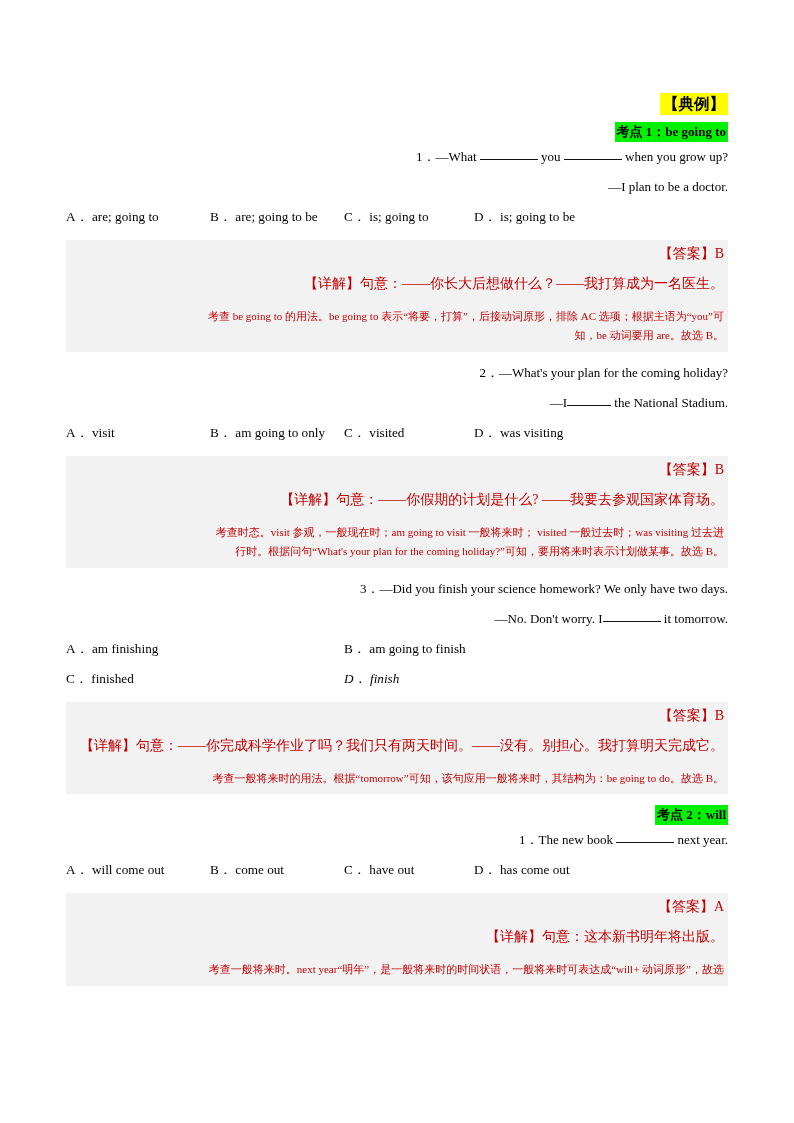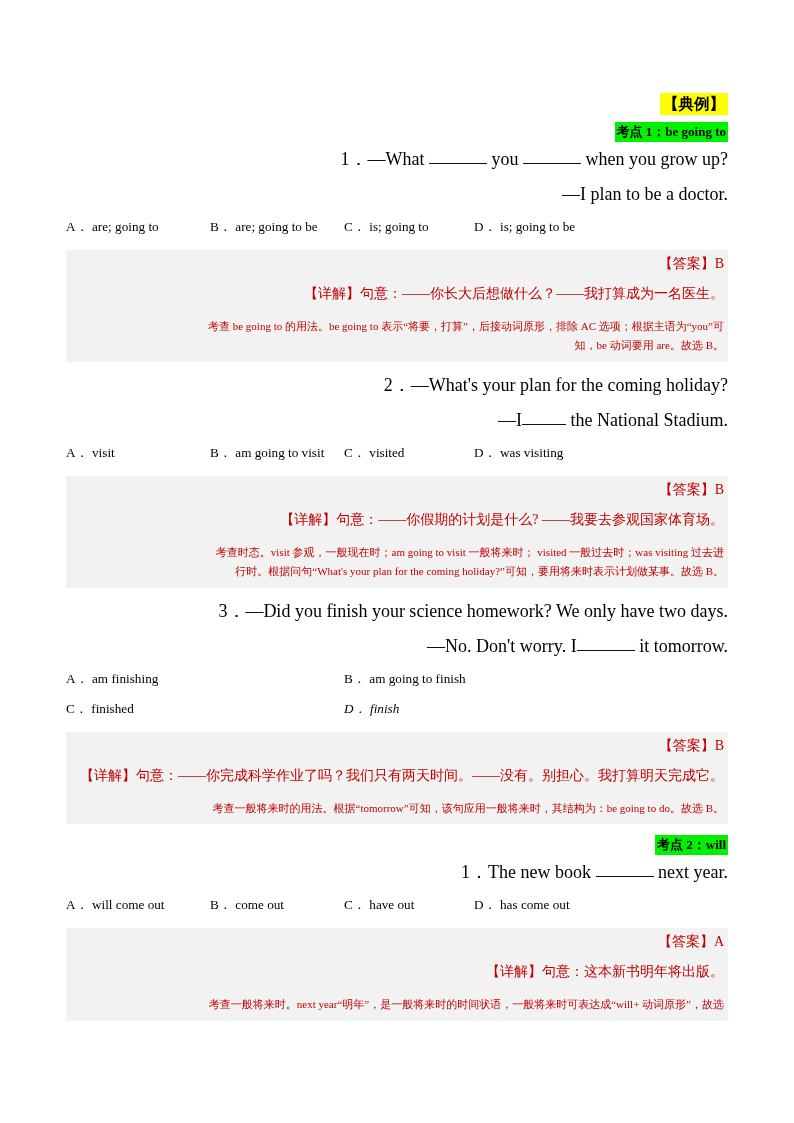--- a/index.html
+++ b/index.html
@@ -46,21 +46,21 @@
     line-height: 1.0;
     margin: 0 0 12px 0;
   }
   .kp-heading .hl {
     background: #00f000;
     padding: 2px 2px 3px 2px;
   }
 
   
   .q-line {
-    font-size: 18px;
+    font-size: 13px;
     line-height: 1.0;
     margin: 0 0 17px 0;
     white-space: nowrap;
   }
   .blank {
     display: inline-block;
     border-bottom: 1px solid #111;
     vertical-align: baseline;
     position: relative;
     top: -1px;
@@ -145,21 +145,21 @@
       </div>
     </div>
 
     <div class="q-line"><span>2．</span><span>—What's your plan for the coming holiday?</span></div>
     <div class="q-line">
       <span>—I</span><span class="blank w2"></span>
       <span>the National Stadium.</span>
     </div>
     <div class="opts">
       <span class="opt" style="left:0px;"><span>A．</span>&nbsp;<span>visit</span></span>
-      <span class="opt" style="left:144px;"><span>B．</span>&nbsp;<span>am going to visit</span></span>
+      <span class="opt" style="left:144px;"><span>B．</span>&nbsp;<span>am going to only</span></span>
       <span class="opt" style="left:278px;"><span>C．</span>&nbsp;<span>visited</span></span>
       <span class="opt" style="left:408px;"><span>D．</span>&nbsp;<span>was visiting</span></span>
     </div>
     <div class="ans-block">
       <div class="ans-line"><span class="tag">【答案】</span><span>B</span></div>
       <div class="ans-line"><span class="tag">【详解】</span><span>句意：——你假期的计划是什么? ——我要去参观国家体育场。</span></div>
       <div class="exp-wrap">
         <p>考查时态。visit 参观，一般现在时；am going to visit 一般将来时； visited 一般过去时；was visiting 过去进</p>
         <p>行时。根据问句“What's your plan for the coming holiday?”可知，要用将来时表示计划做某事。故选 B。</p>
       </div>

